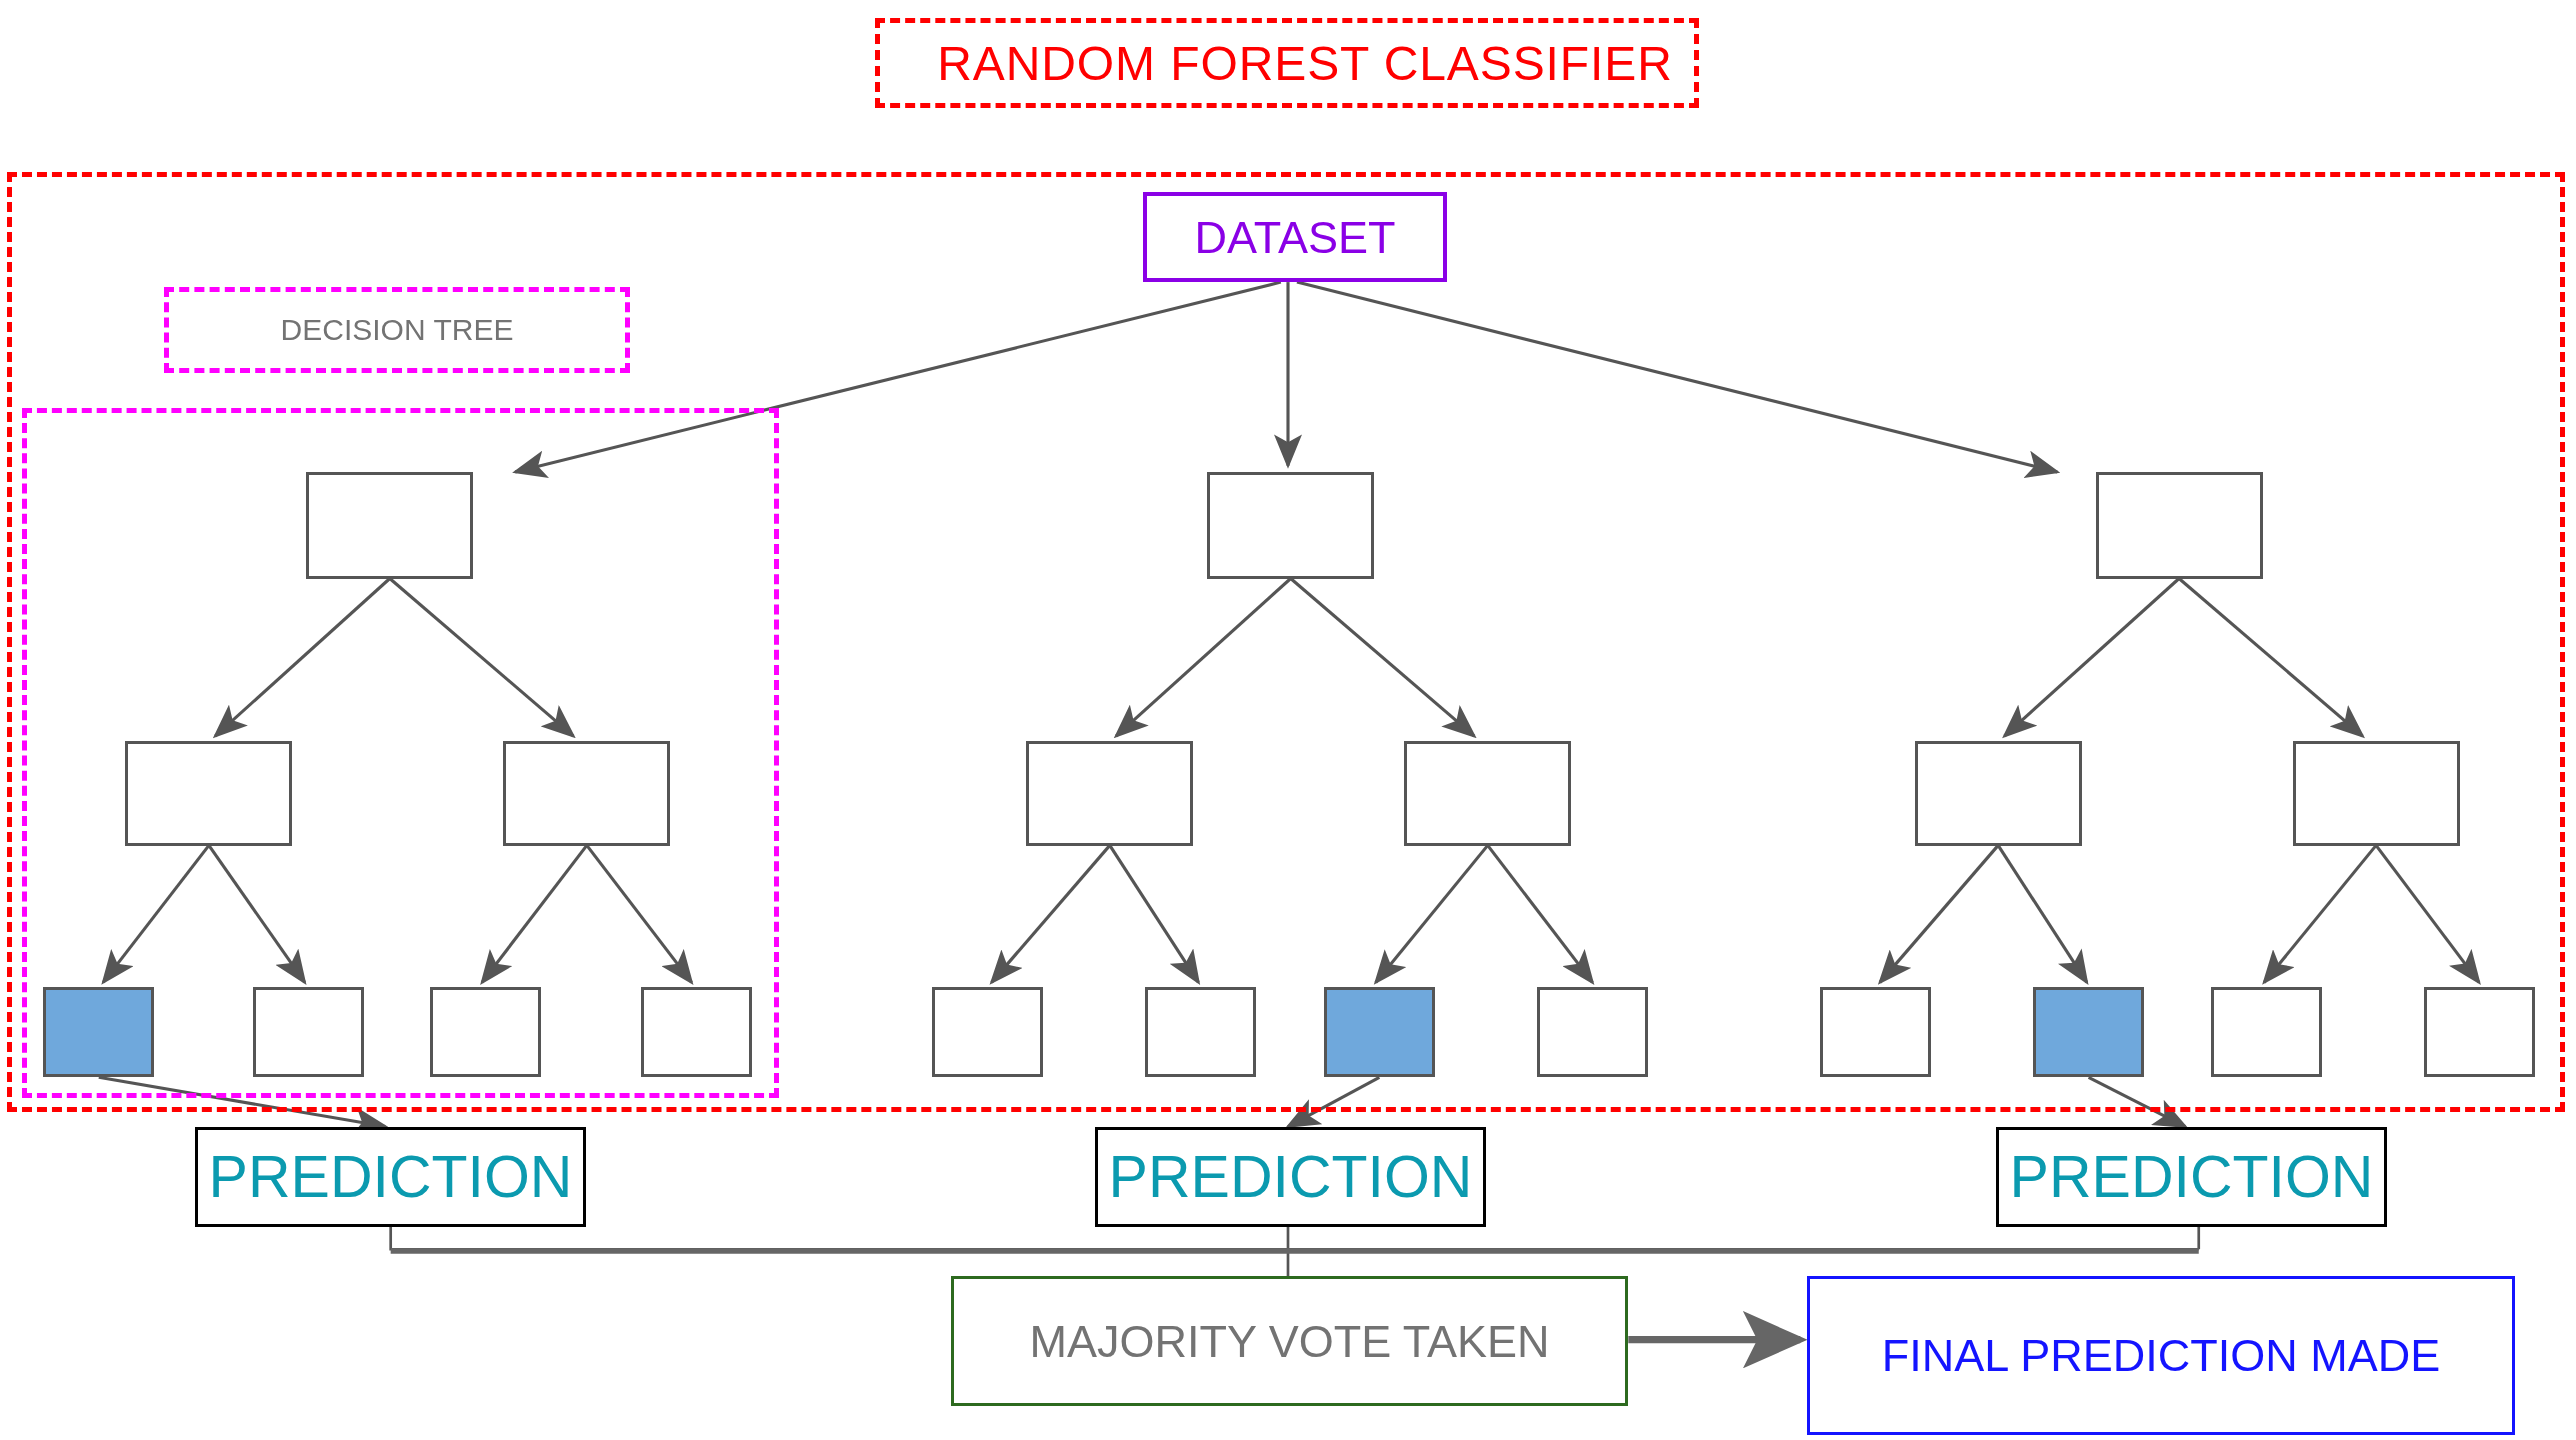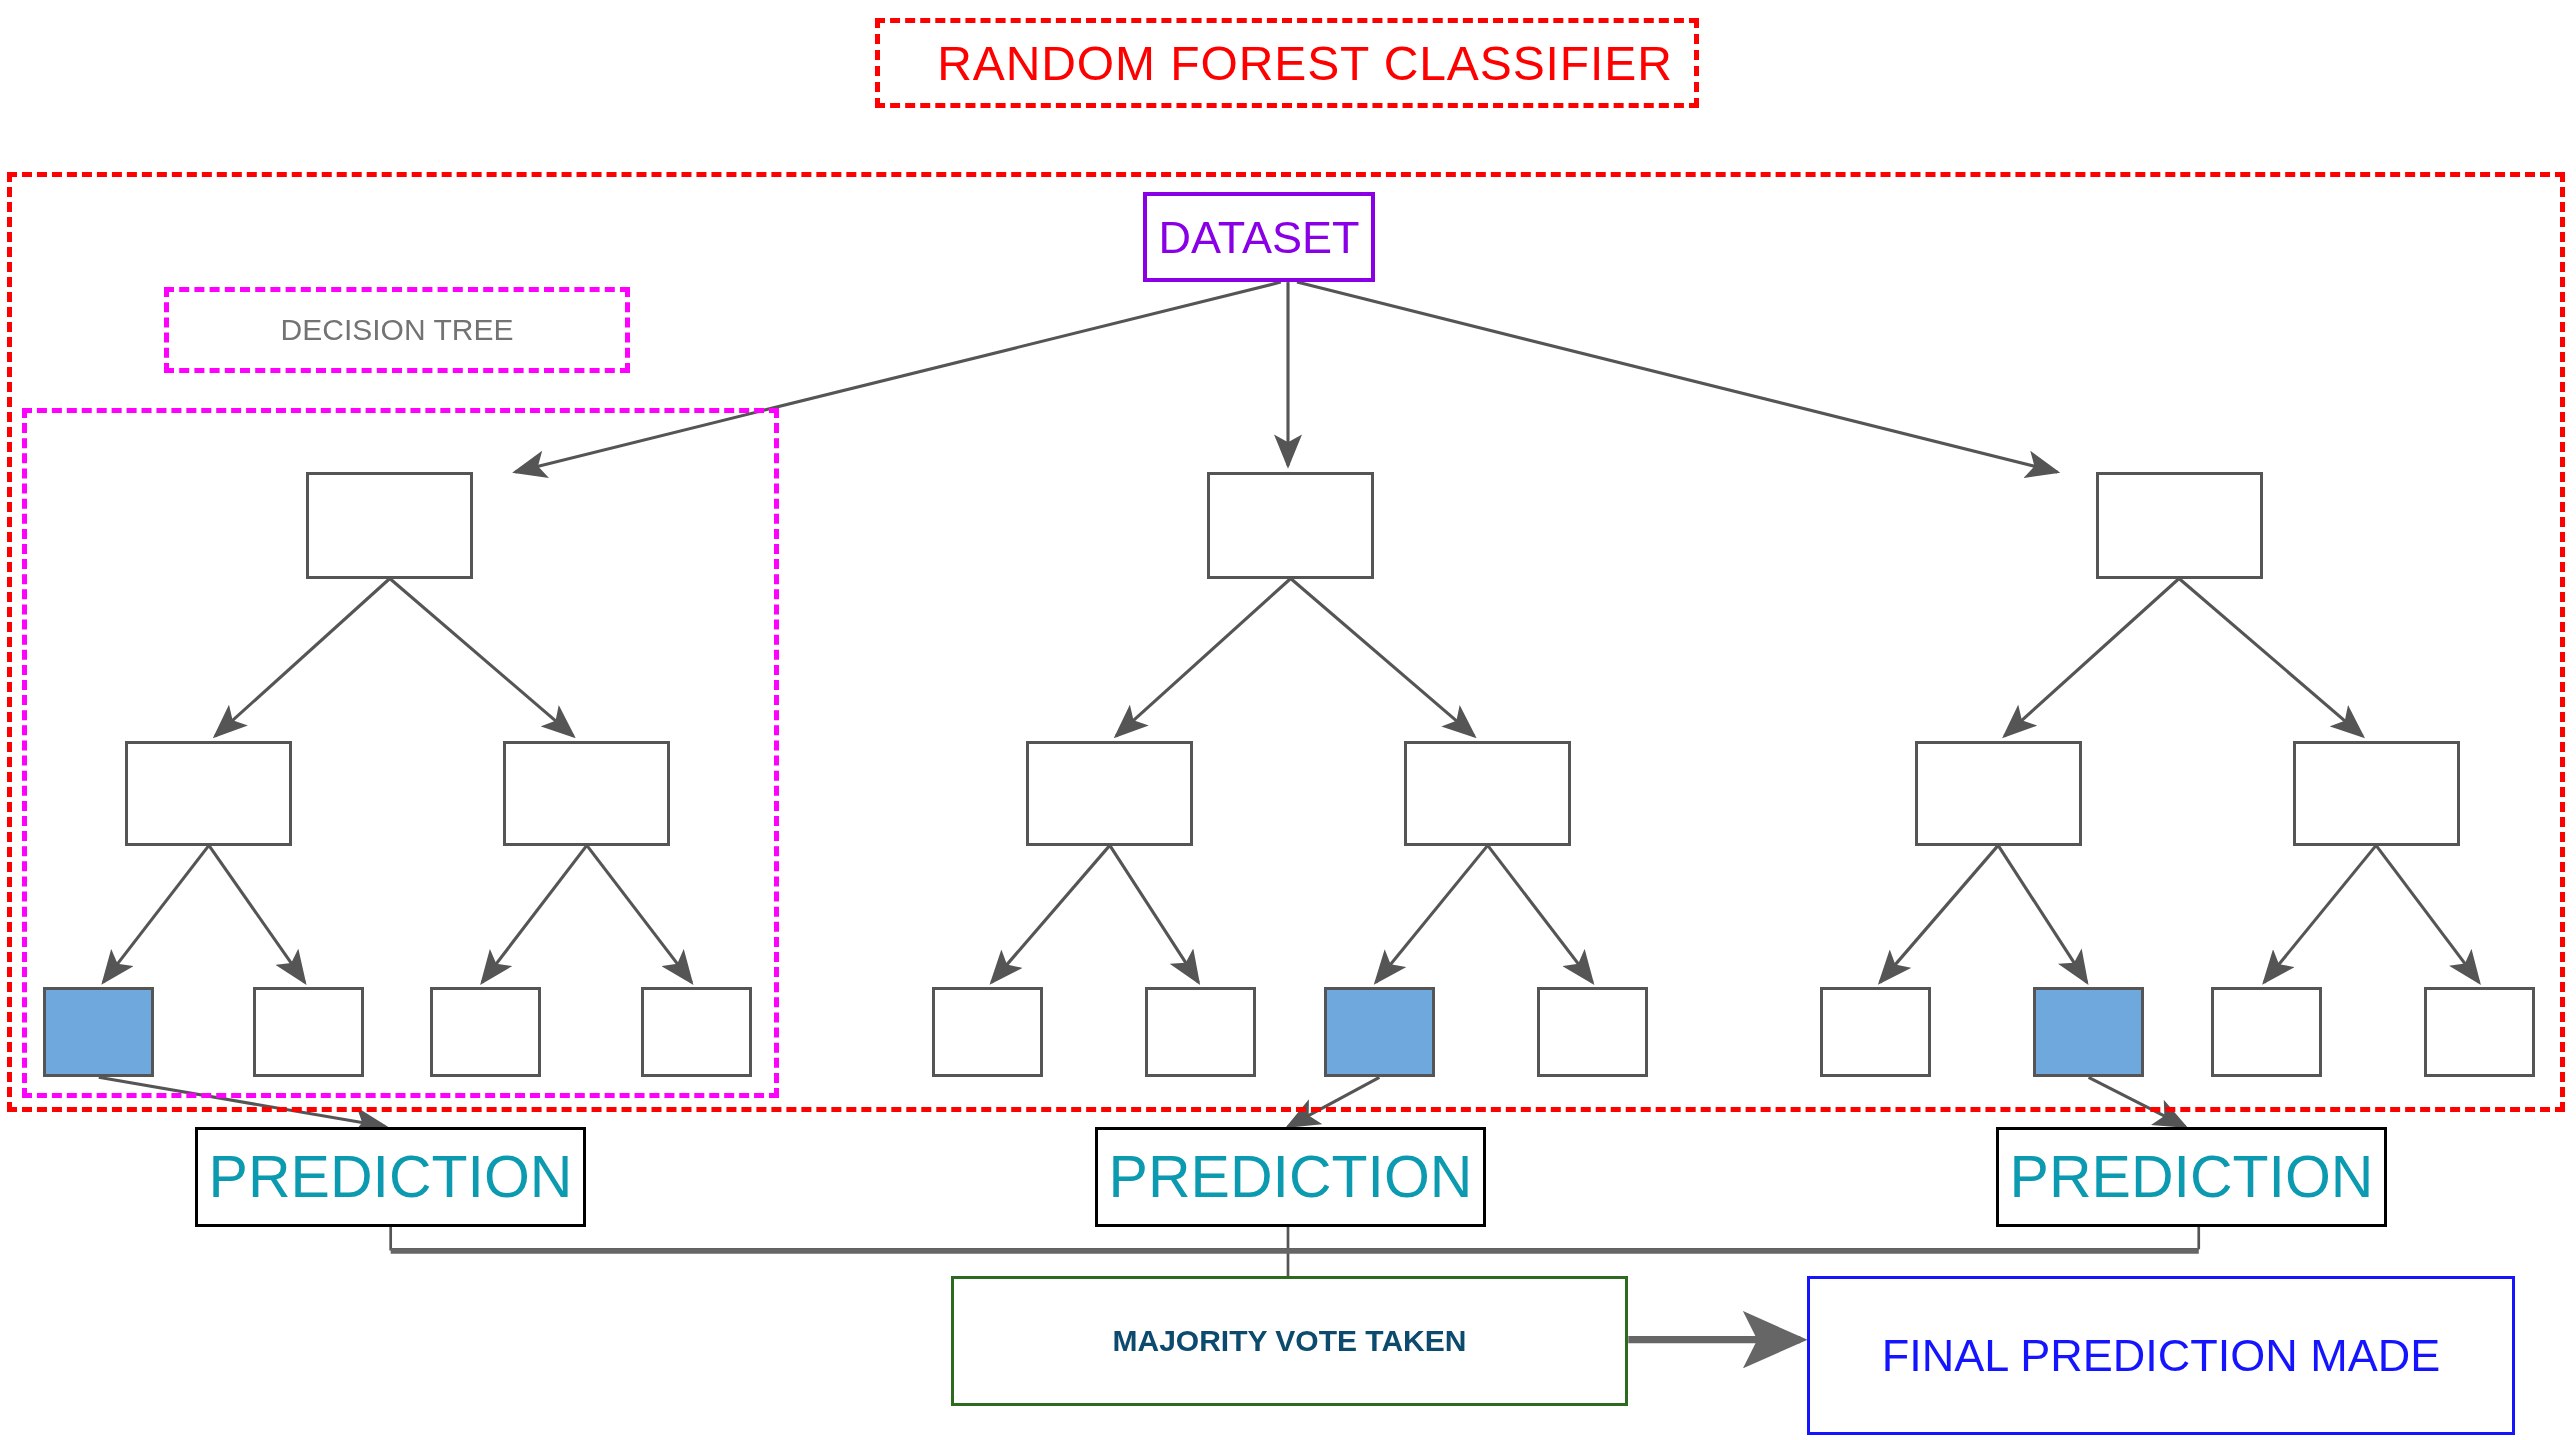--- a/index.html
+++ b/index.html
@@ -51,21 +51,21 @@
   }
   .box .lbl{white-space:nowrap;line-height:1;}
 
   .box-dataset{border:4.5px solid #8a00e6;}
   .box-dataset .lbl{color:#8a00e6;font-size:45px;}
 
   .box-pred{border:3.6px solid #000000;}
   .box-pred .lbl{color:#0b9aaf;font-size:59px;}
 
   .box-vote{border:3.6px solid #2d6a1f;}
-  .box-vote .lbl{color:#0c4a6e;font-size:30px;font-weight:bold;}
+  .box-vote .lbl{color:#737373;font-size:45px;}
 
   .box-final{border:3.6px solid #1414ff;}
   .box-final .lbl{color:#1414ff;font-size:45px;}
 </style>
 </head>
 <body>
 
 <div id="stage">
 
   <svg id="wires" viewBox="0 0 2876 1608" xmlns="http://www.w3.org/2000/svg">
@@ -125,21 +125,21 @@
   </div>
 
   <div class="frame frame-forest"></div>
 
   <div class="frame frame-title-dt">
     <span class="lbl">DECISION TREE</span>
   </div>
 
   <div class="frame frame-dt"></div>
 
-  <div class="box box-dataset" style="left:1143px;top:192px;width:232px;height:90px;">
+  <div class="box box-dataset" style="left:1143px;top:192px;width:304px;height:90px;">
     <span class="lbl">DATASET</span>
   </div>
 
   <div id="nodes">
       <div class="node" style="left: 306px; top: 472px; width: 167px; height: 107px;"></div>
       <div class="node" style="left: 125px; top: 741px; width: 167px; height: 105px;"></div>
       <div class="node" style="left: 503px; top: 741px; width: 167px; height: 105px;"></div>
       <div class="node selected" style="left: 43px; top: 987px; width: 111px; height: 90px;"></div>
       <div class="node" style="left: 253px; top: 987px; width: 111px; height: 90px;"></div>
       <div class="node" style="left: 430px; top: 987px; width: 111px; height: 90px;"></div>

